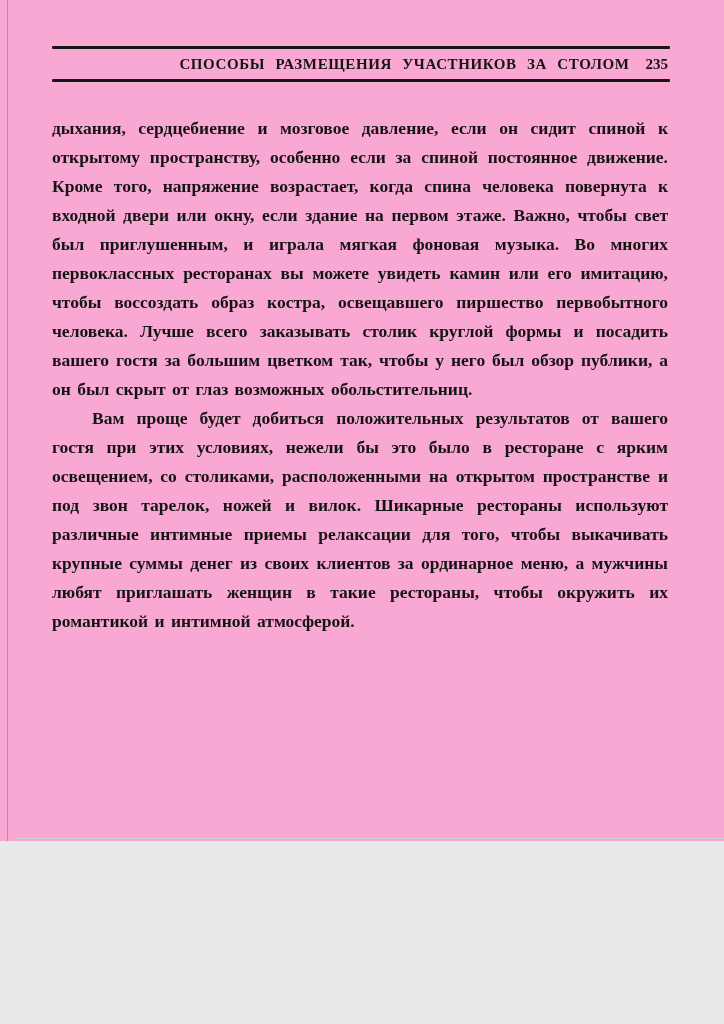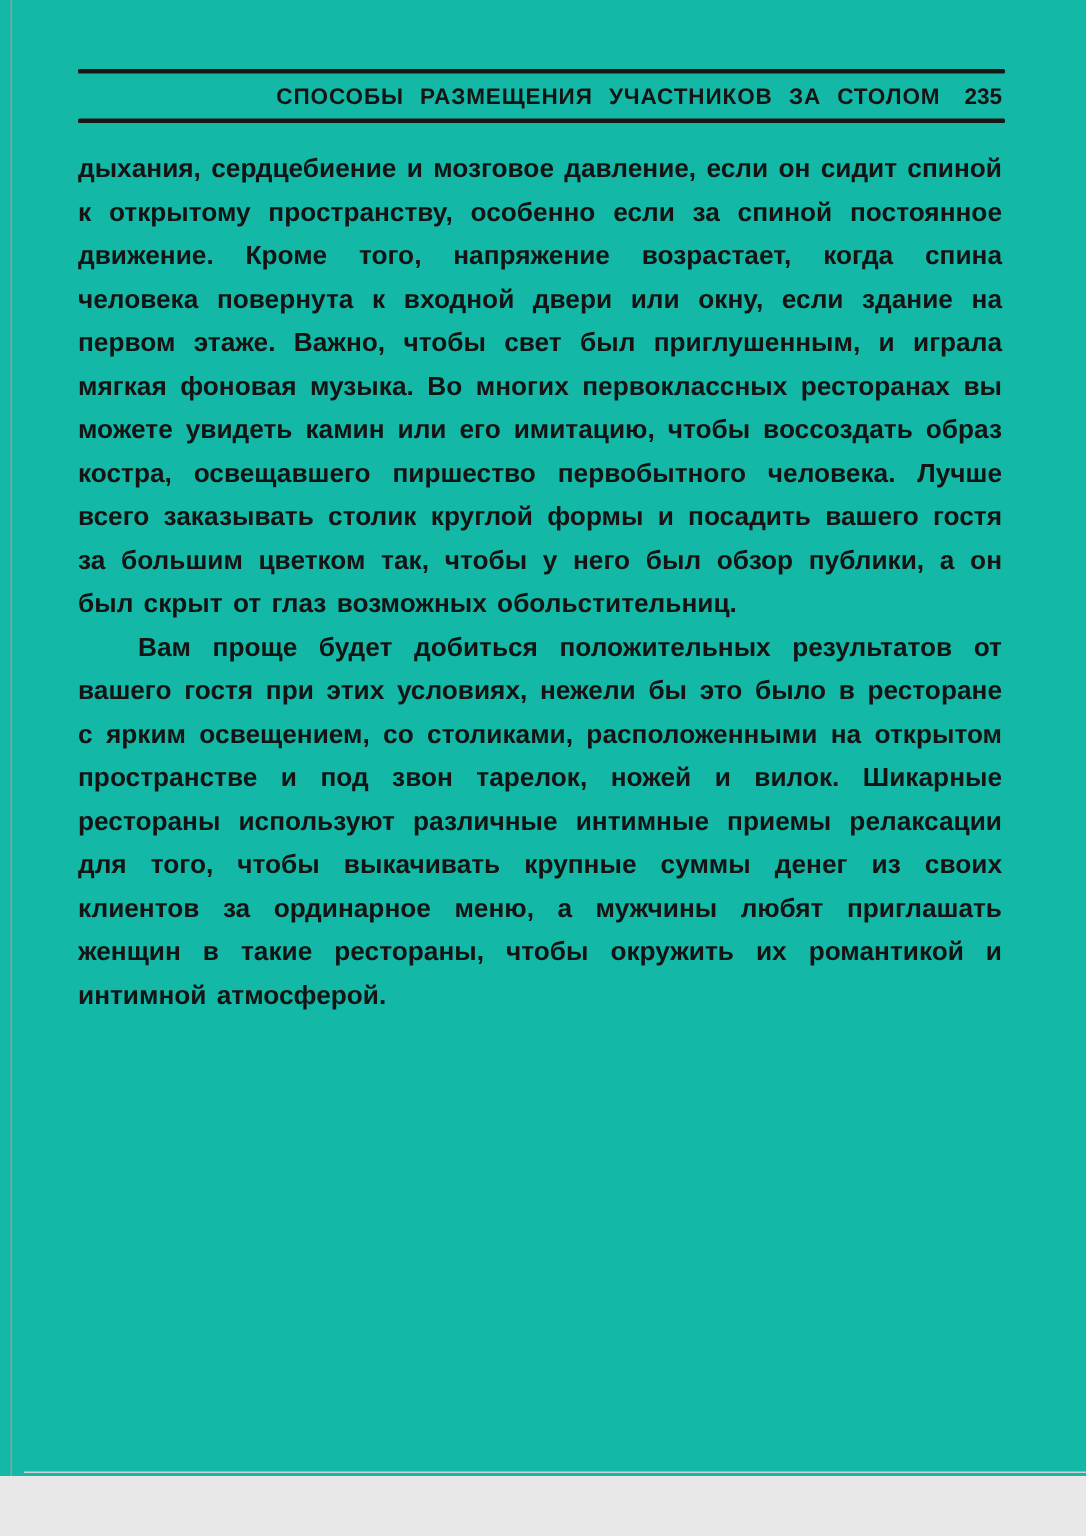--- a/index.html
+++ b/index.html
@@ -3,24 +3,24 @@
 <meta charset="utf-8">
 <style>
   html, body {
     margin: 0;
     padding: 0;
     background: #e8e8e8;
   }
   .page {
     position: relative;
     width: 724px;
-    height: 984px;
-    background: #14b8a6;
+    height: 841px;
+    background: #f9a8d4;
     overflow: hidden;
-    font-family: Liberation Sans, sans-serif;
+    font-family: Liberation Serif, serif;
     color: #141414;
   }
   
   .scan-edge-left {
     position: absolute;
     left: 7px;
     top: 0;
     width: 1px;
     height: 100%;
     background: #9b9b9b;
@@ -61,21 +61,21 @@
   .header-page-number {
     font-weight: bold;
     font-size: 15px;
     margin-left: 16px;
   }
   
   .body-text {
     position: absolute;
     left: 52px;
     right: 56px;
-    top: 98px;
+    top: 114px;
   }
   .body-text p {
     margin: 0;
     font-size: 17.5px;
     font-weight: 600;
     line-height: 29px;
     text-align: justify;
     word-spacing: 2px;
   }
   .body-text p.indent {

